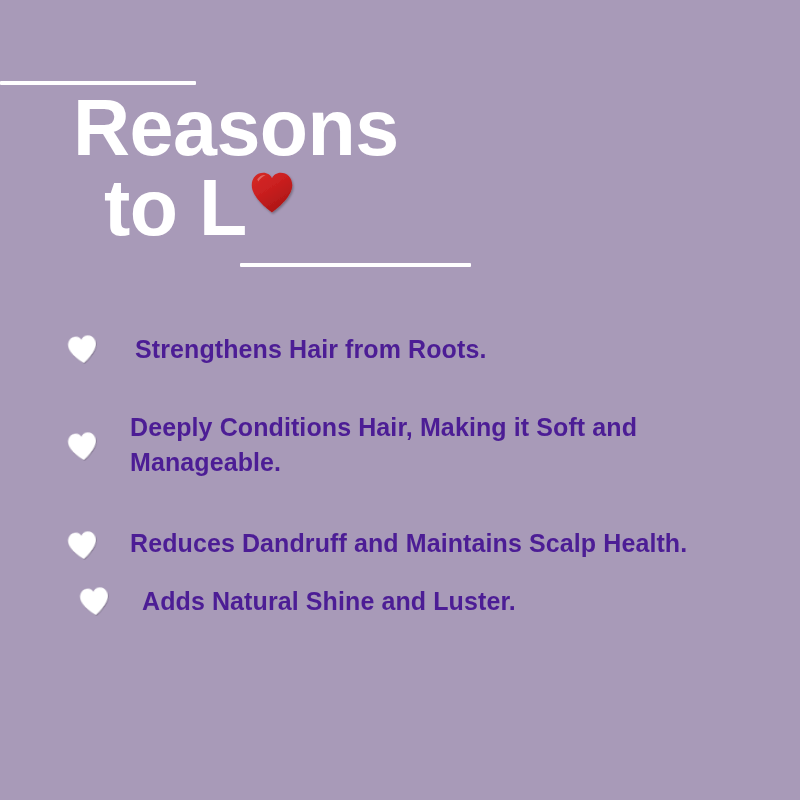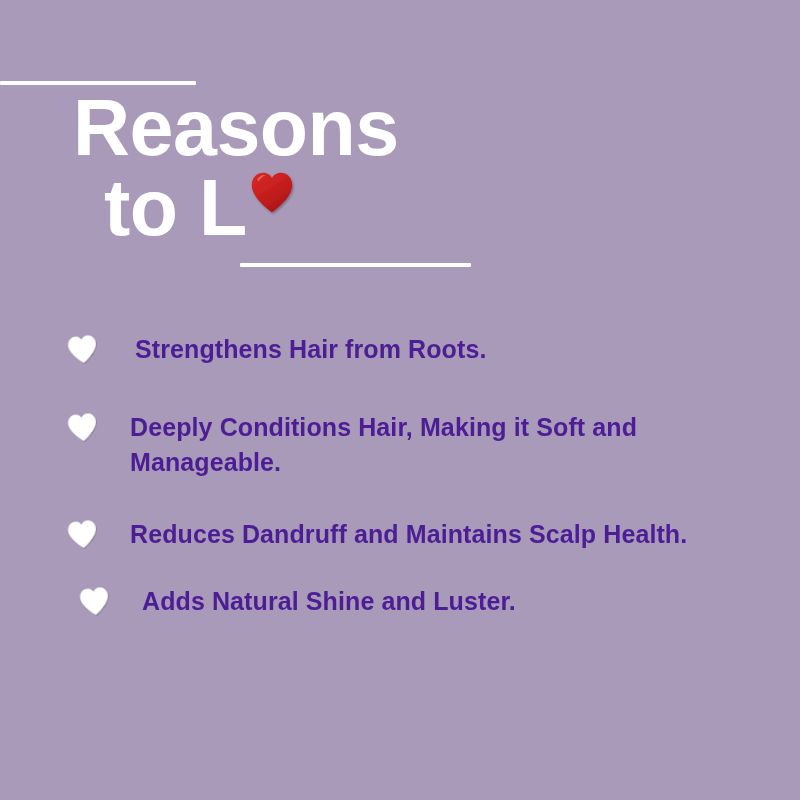--- a/index.html
+++ b/index.html
@@ -85,22 +85,22 @@
     width: 800px;
   }
   .benefit-row {
     position: absolute;
     left: 0;
     width: 800px;
     display: flex;
     align-items: flex-start;
   }
   .benefit-row.r0 { top: 10px; }
-  .benefit-row.r1 { top: 88px; }
-  .benefit-row.r2 { top: 195px; }
+  .benefit-row.r1 { top: 88px; align-items: center; }
+  .benefit-row.r2 { top: 204px; align-items: flex-end; }
   .benefit-row.r3 { top: 262px; padding-left: 12px; }
 
   .bullet-heart {
     position: relative;
     flex: 0 0 auto;
     width: 33px;
     height: 31px;
     margin-left: 66px;
     margin-top: 2px;
   }

